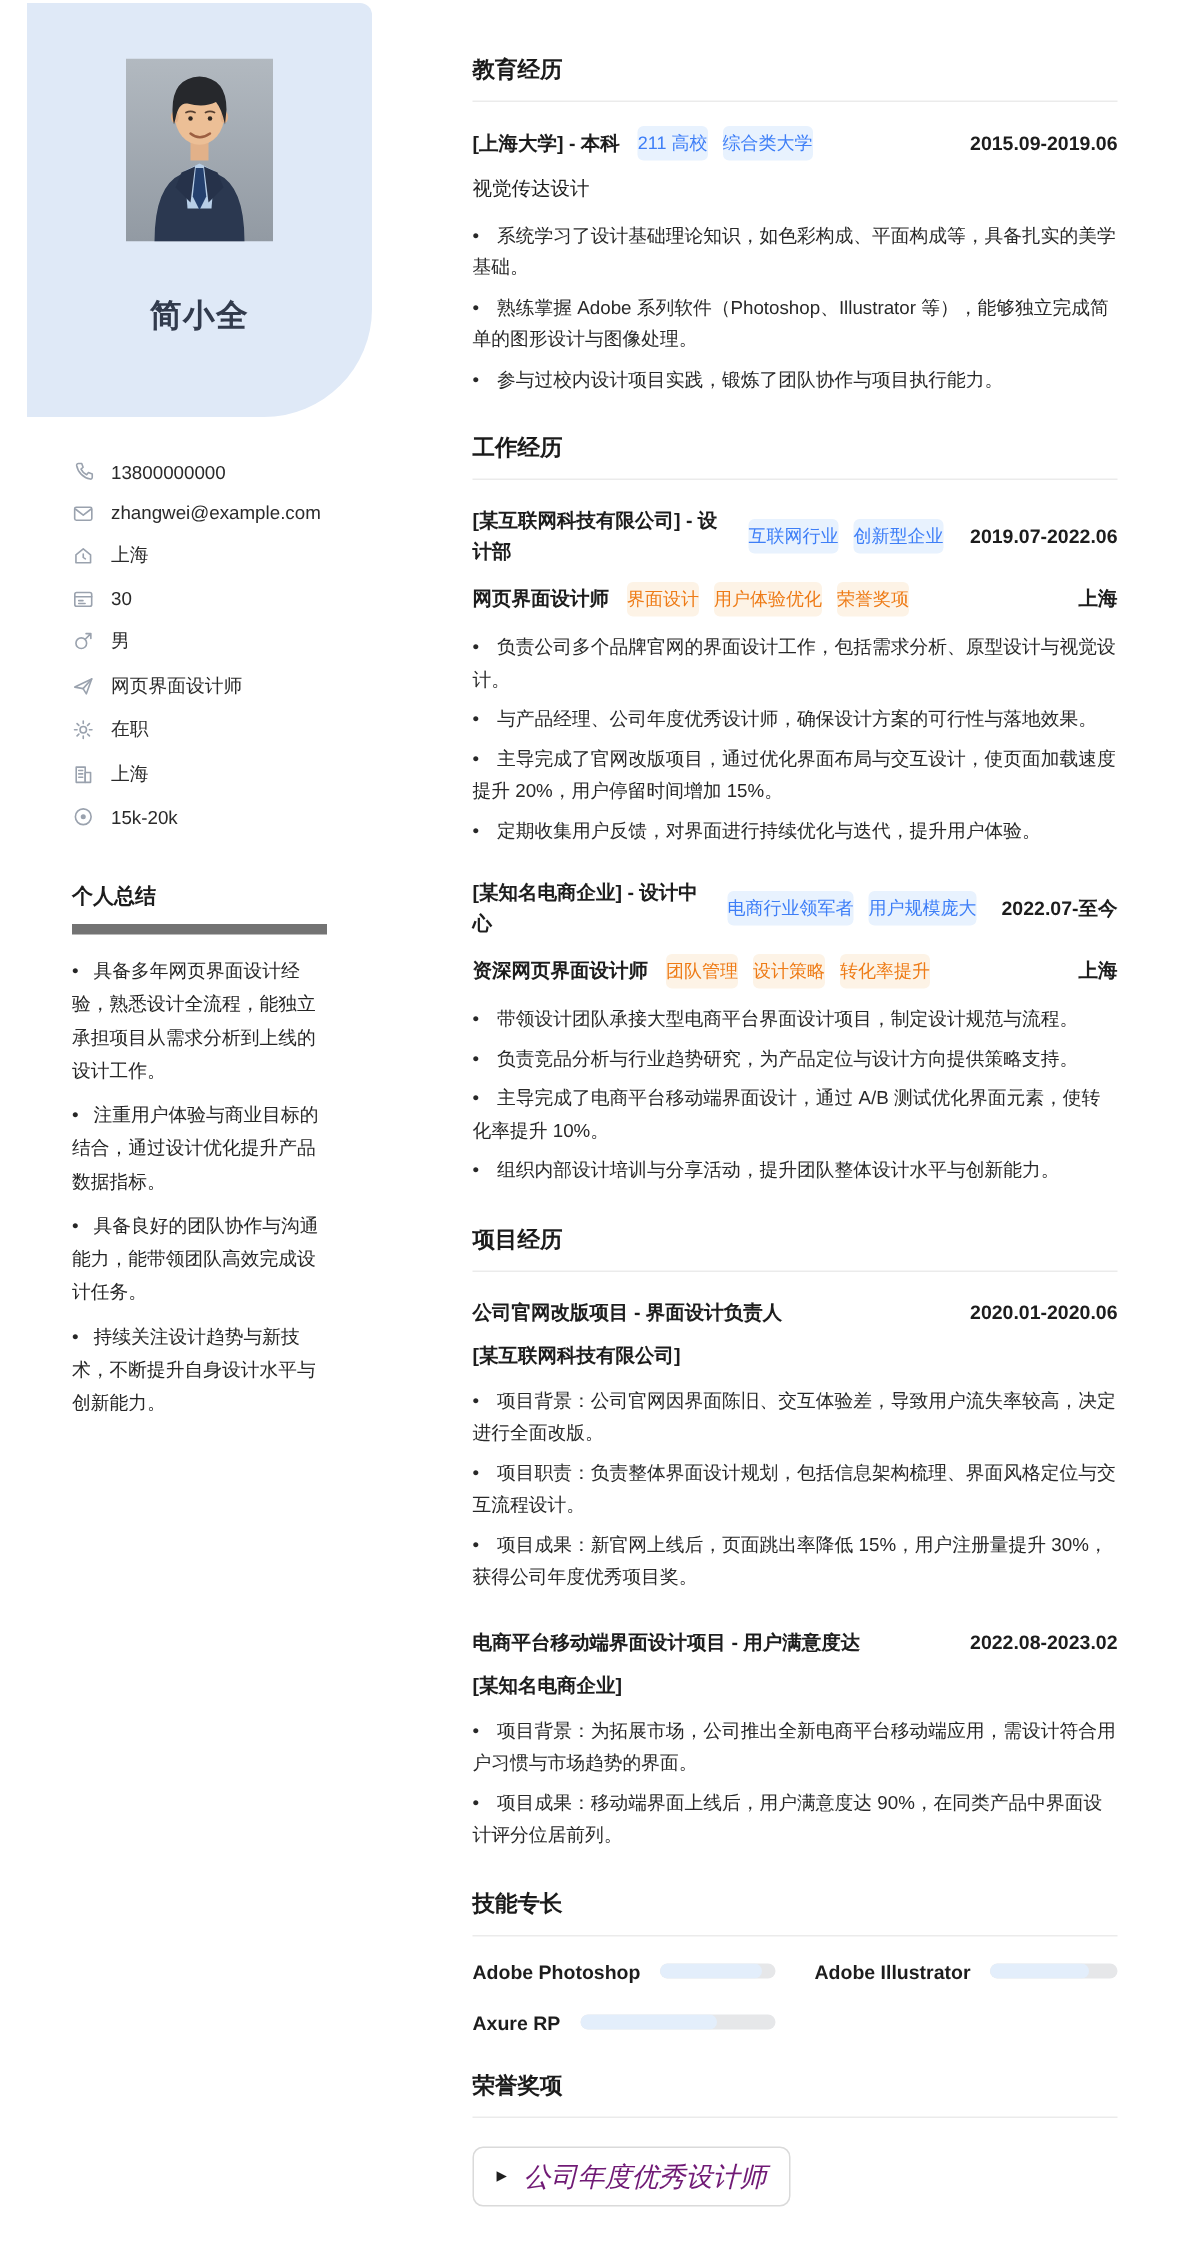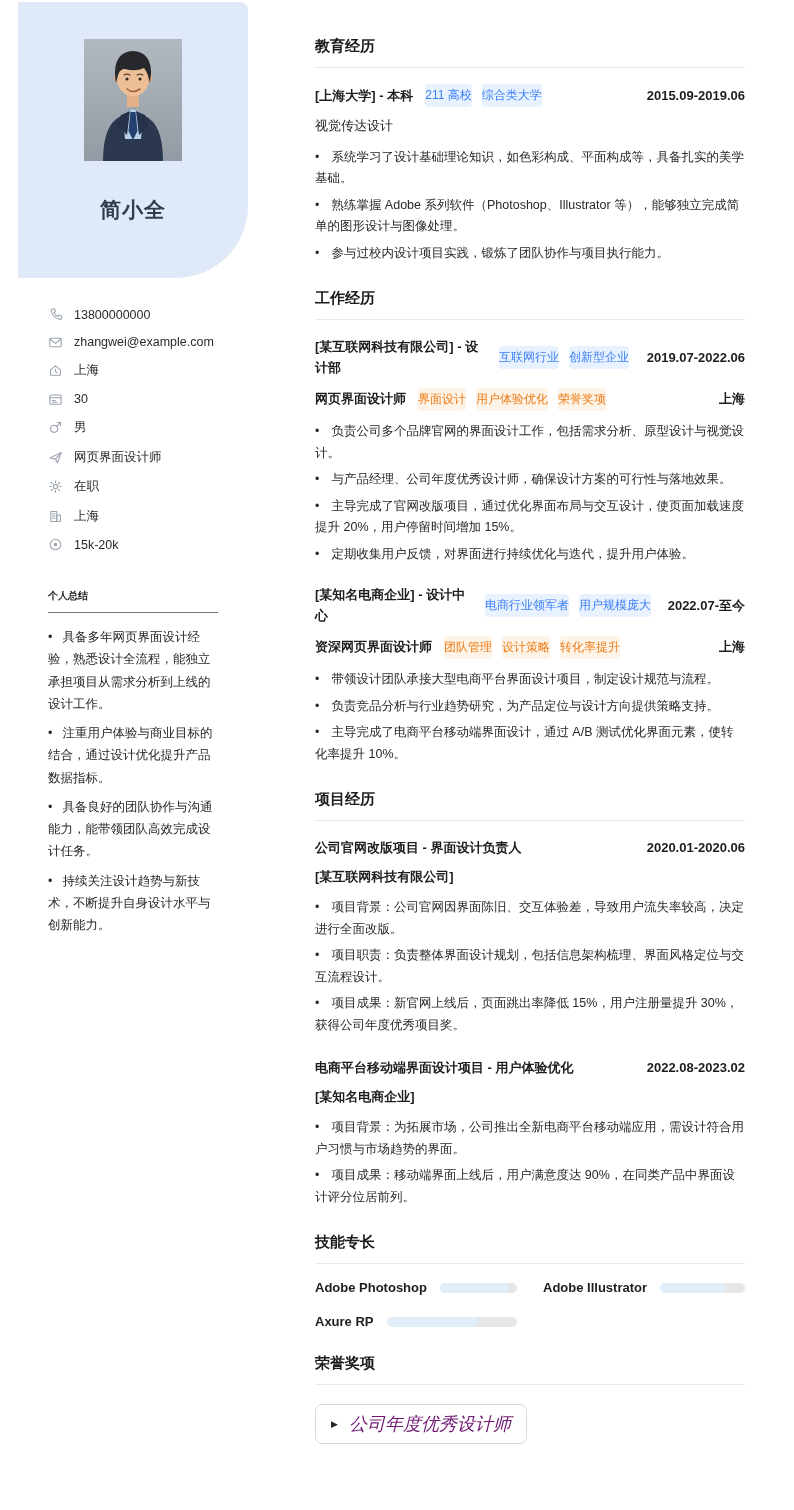--- a/index.html
+++ b/index.html
@@ -14,22 +14,22 @@
   .photo { position:absolute; left:66px; top:37px; width:98px; height:122px; display:block; }
   .name { position:absolute; left:0; top:194px; width:100%; text-align:center;
     font-size:21px; font-weight:700; color:#323b4d; letter-spacing:1px; }
 
   .contacts { margin:29px 0 0 48px; width:180px; }
   .contact-row { display:flex; align-items:center; margin-bottom:12.5px; }
   .contact-row svg { flex:0 0 auto; margin-right:11px; }
   .contact-val { font-size:12.5px; color:#2a2a2a; }
 
   .summary { margin:37px 0 0 48px; width:170px; }
-  .side-title { font-size:10px; font-weight:700; color:#1c1c1c;
-    padding-bottom:9px; border-bottom:1px solid #737373; margin-bottom:13px; }
+  .side-title { font-size:14px; font-weight:700; color:#1c1c1c;
+    padding-bottom:9px; border-bottom:7px solid #737373; margin-bottom:13px; }
   .s-bullet { font-size:12.5px; line-height:1.78; color:#262626; margin-bottom:7px; }
   .s-bullet::before { content:"•"; margin-right:10px; }
 
   
   .main { position:absolute; left:315px; top:0; width:430px; }
   .section { margin-top:25px; }
   .section.first { margin-top:37px; }
   .sec-title { font-size:15px; font-weight:700; color:#1b1b1b;
     padding-bottom:11px; border-bottom:1px solid #ebebeb; margin-bottom:16px; }
 
@@ -241,40 +241,41 @@
           <span class="tags">
             <span class="tag orange">团队管理</span>
             <span class="tag orange">设计策略</span>
             <span class="tag orange">转化率提升</span>
           </span>
           <span class="loc">上海</span>
         </div>
         <div class="m-bullet">带领设计团队承接大型电商平台界面设计项目，制定设计规范与流程。</div>
         <div class="m-bullet">负责竞品分析与行业趋势研究，为产品定位与设计方向提供策略支持。</div>
         <div class="m-bullet">主导完成了电商平台移动端界面设计，通过 A/B 测试优化界面元素，使转化率提升 10%。</div>
+        <div class="m-bullet">组织内部设计培训与分享活动，提升团队整体设计水平与创新能力。</div>
       </div>
     </div>
 
     <div class="section">
       <div class="sec-title">项目经历</div>
 
       <div class="project-entry">
         <div class="entry-head">
           <span class="entry-title">公司官网改版项目 - 界面设计负责人</span>
           <span class="entry-date">2020.01-2020.06</span>
         </div>
         <div class="proj-company">[某互联网科技有限公司]</div>
         <div class="m-bullet">项目背景：公司官网因界面陈旧、交互体验差，导致用户流失率较高，决定进行全面改版。</div>
         <div class="m-bullet">项目职责：负责整体界面设计规划，包括信息架构梳理、界面风格定位与交互流程设计。</div>
         <div class="m-bullet">项目成果：新官网上线后，页面跳出率降低 15%，用户注册量提升 30%，获得公司年度优秀项目奖。</div>
       </div>
 
       <div class="project-entry">
         <div class="entry-head">
-          <span class="entry-title">电商平台移动端界面设计项目 - 用户体验优化</span>
+          <span class="entry-title">电商平台移动端界面设计项目 - 用户满意度达</span>
           <span class="entry-date">2022.08-2023.02</span>
         </div>
         <div class="proj-company">[某知名电商企业]</div>
         <div class="m-bullet">项目背景：为拓展市场，公司推出全新电商平台移动端应用，需设计符合用户习惯与市场趋势的界面。</div>
         <div class="m-bullet">项目成果：移动端界面上线后，用户满意度达 90%，在同类产品中界面设计评分位居前列。</div>
       </div>
     </div>
 
     <div class="section">
       <div class="sec-title">技能专长</div>

